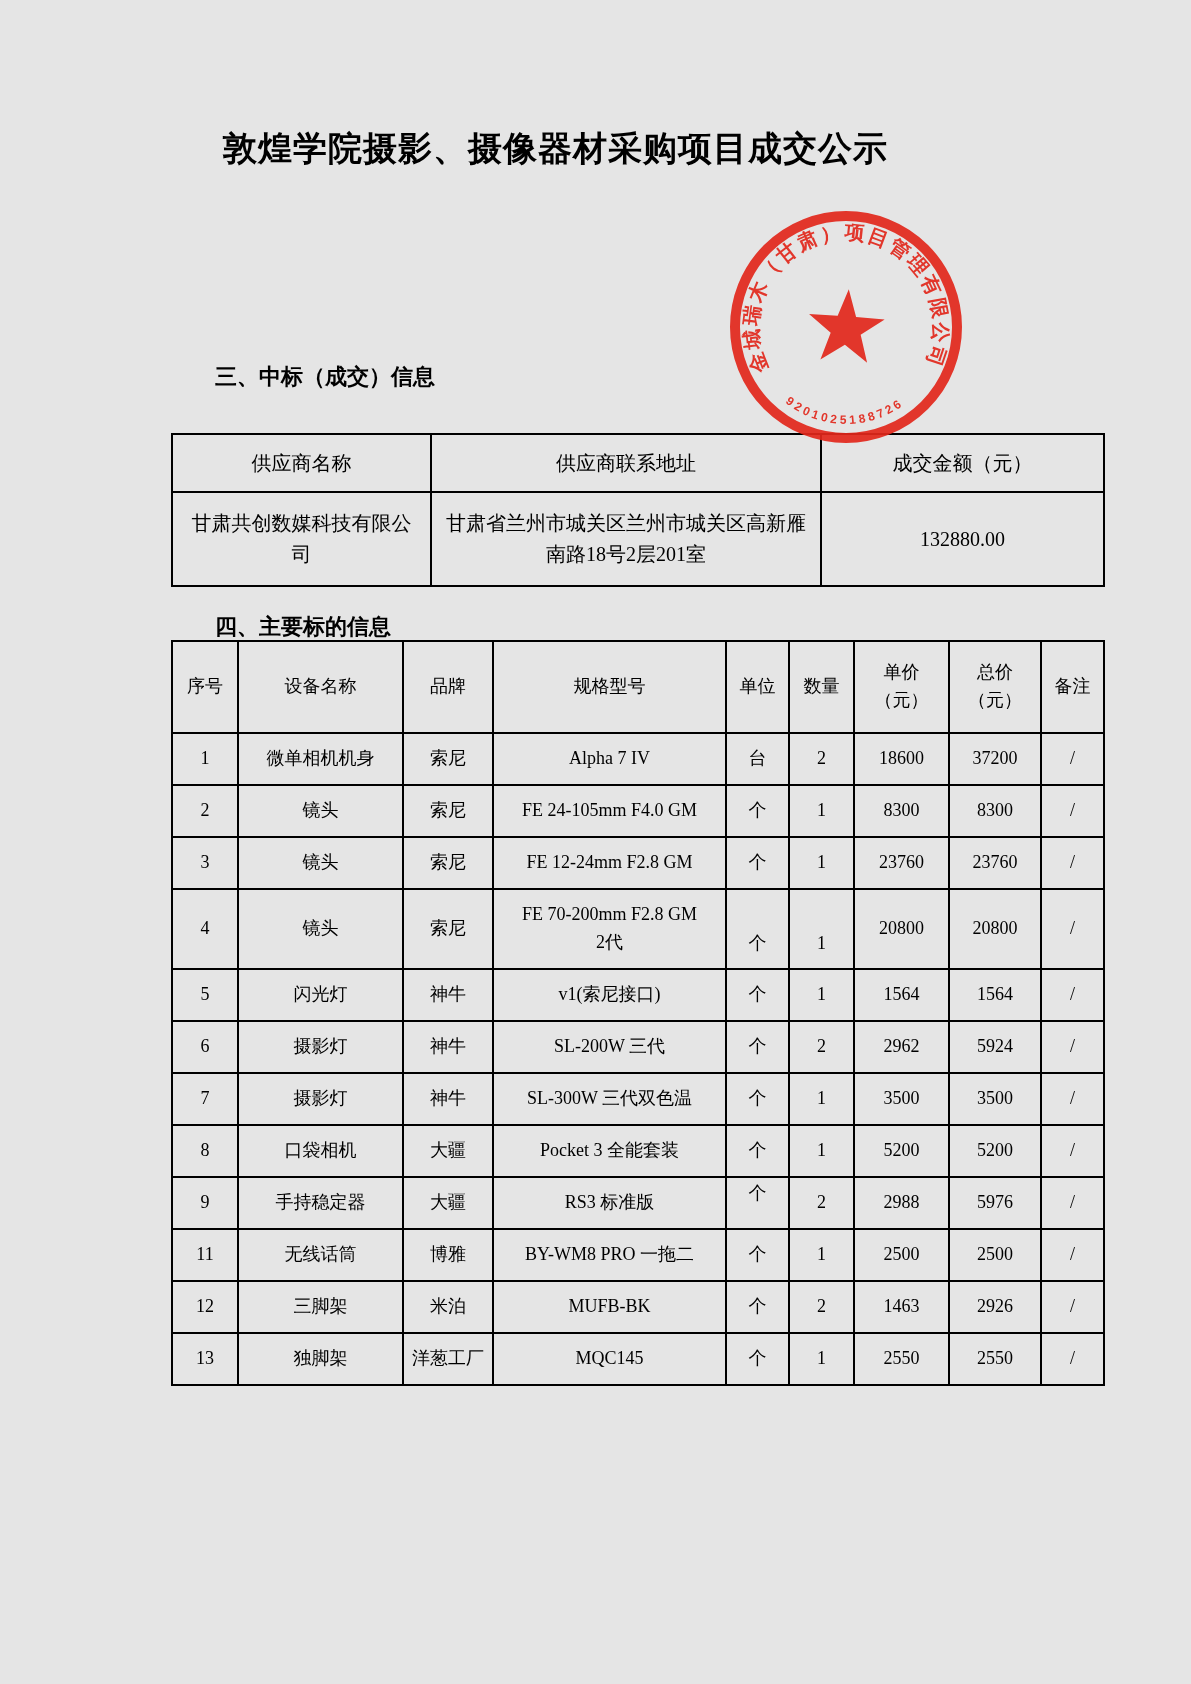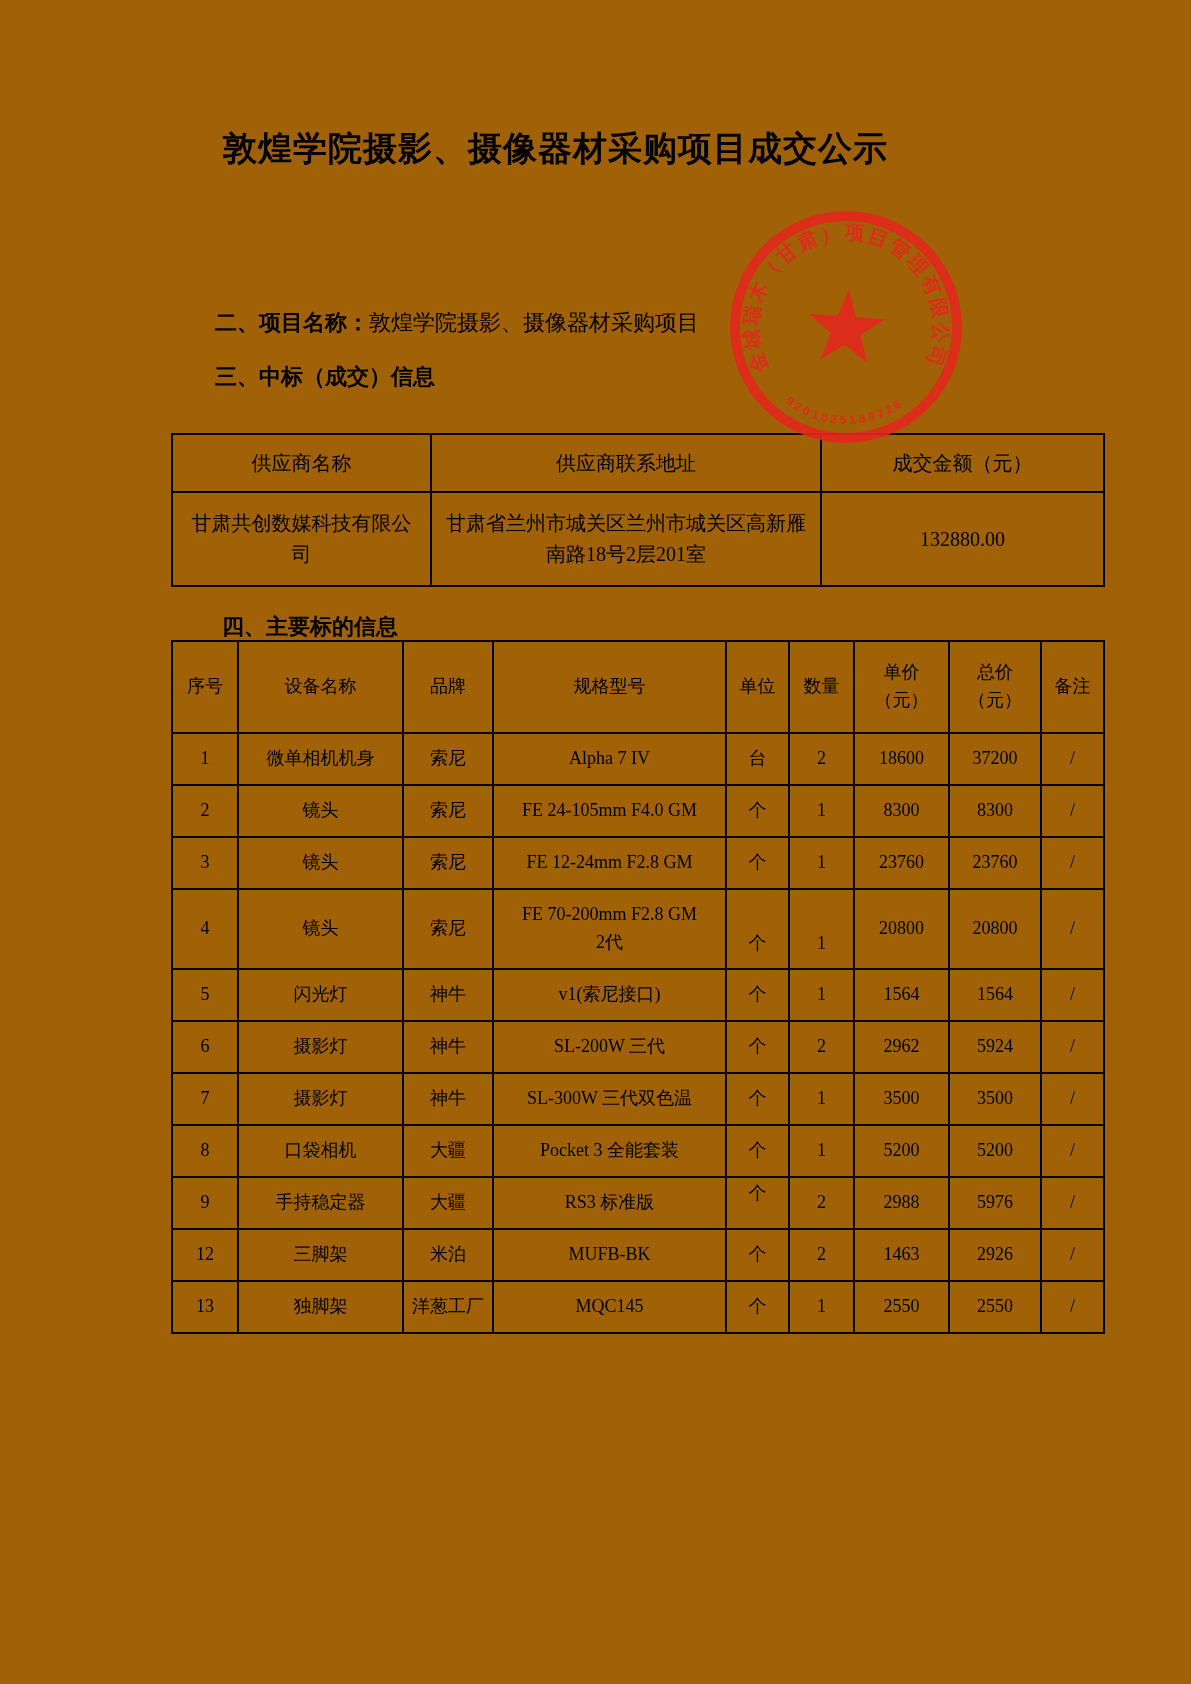--- a/index.html
+++ b/index.html
@@ -1,36 +1,36 @@
 <!DOCTYPE html>
 <html><head>
 <meta charset="utf-8">
 <style>
   html,body{margin:0;padding:0;background:#ffffff;}
   #page{
     position:relative;
     width:1191px;height:1684px;
-    background:#a16207;
+    background:#e5e5e5;
     font-family:"Liberation Serif","DejaVu Serif",serif;
     color:#000;
     overflow:hidden;
   }
   .doc-title{
     position:absolute;left:0;top:126px;width:1111px;
     text-align:center;
     font-family:"Liberation Sans","DejaVu Sans",sans-serif;
     font-weight:700;font-size:34px;letter-spacing:1px;
   }
   .doc-line{position:absolute;left:215px;font-size:22px;white-space:nowrap;}
   .lbl{font-family:"Liberation Sans","DejaVu Sans",sans-serif;font-weight:700;}
   .val{font-family:"Liberation Serif","DejaVu Serif",serif;font-weight:400;}
   #line1{top:258px;}
   #line2{top:308px;}
   #line3{top:362px;text-align:right;}
-  #line4{top:612px;margin-left:7px;}
+  #line4{top:612px;}
 
   table{border-collapse:collapse;table-layout:fixed;position:absolute;left:171px;background:transparent;}
   td,th{border:2px solid #000;text-align:center;vertical-align:middle;
         font-weight:400;overflow:hidden;white-space:pre-line;line-height:1.55;}
   #table1{top:433px;width:932px;font-size:20px;}
   #table1 th{height:54px;}
   #table1 td{height:84px;padding:4px 10px;}
   #table2{top:640px;width:932px;font-size:18px;}
   #table2 thead th{height:86px;padding:2px 6px;}
   #table2 tbody tr{height:52px;}
@@ -47,21 +47,20 @@
   #stamp{position:absolute;left:726px;top:207px;width:240px;height:240px;opacity:.92;}
 </style>
 </head>
 <body>
 
 <div id="page">
 
   <div class="doc-title">敦煌学院摄影、摄像器材采购项目成交公示</div>
 
 
-  <div class="doc-line" id="line2"><span class="lbl">二、项目名称：</span><span class="val">敦煌学院摄影、摄像器材采购项目</span></div>
 
   <div class="doc-line lbl" id="line3">三、中标（成交）信息</div>
 
   <table id="table1">
     <colgroup>
         <col style="width:259px">
         <col style="width:390px">
         <col style="width:283px">
       </colgroup>
     <thead>
@@ -204,20 +203,31 @@
           <td>手持稳定器</td>
           <td>大疆</td>
           <td>RS3 标准版</td>
           <td>个</td>
           <td>2</td>
           <td>2988</td>
           <td>5976</td>
           <td>/</td>
         </tr>
         <tr>
+          <td>11</td>
+          <td>无线话筒</td>
+          <td>博雅</td>
+          <td>BY-WM8 PRO 一拖二</td>
+          <td>个</td>
+          <td>1</td>
+          <td>2500</td>
+          <td>2500</td>
+          <td>/</td>
+        </tr>
+        <tr>
           <td>12</td>
           <td>三脚架</td>
           <td>米泊</td>
           <td>MUFB-BK</td>
           <td>个</td>
           <td>2</td>
           <td>1463</td>
           <td>2926</td>
           <td>/</td>
         </tr>

